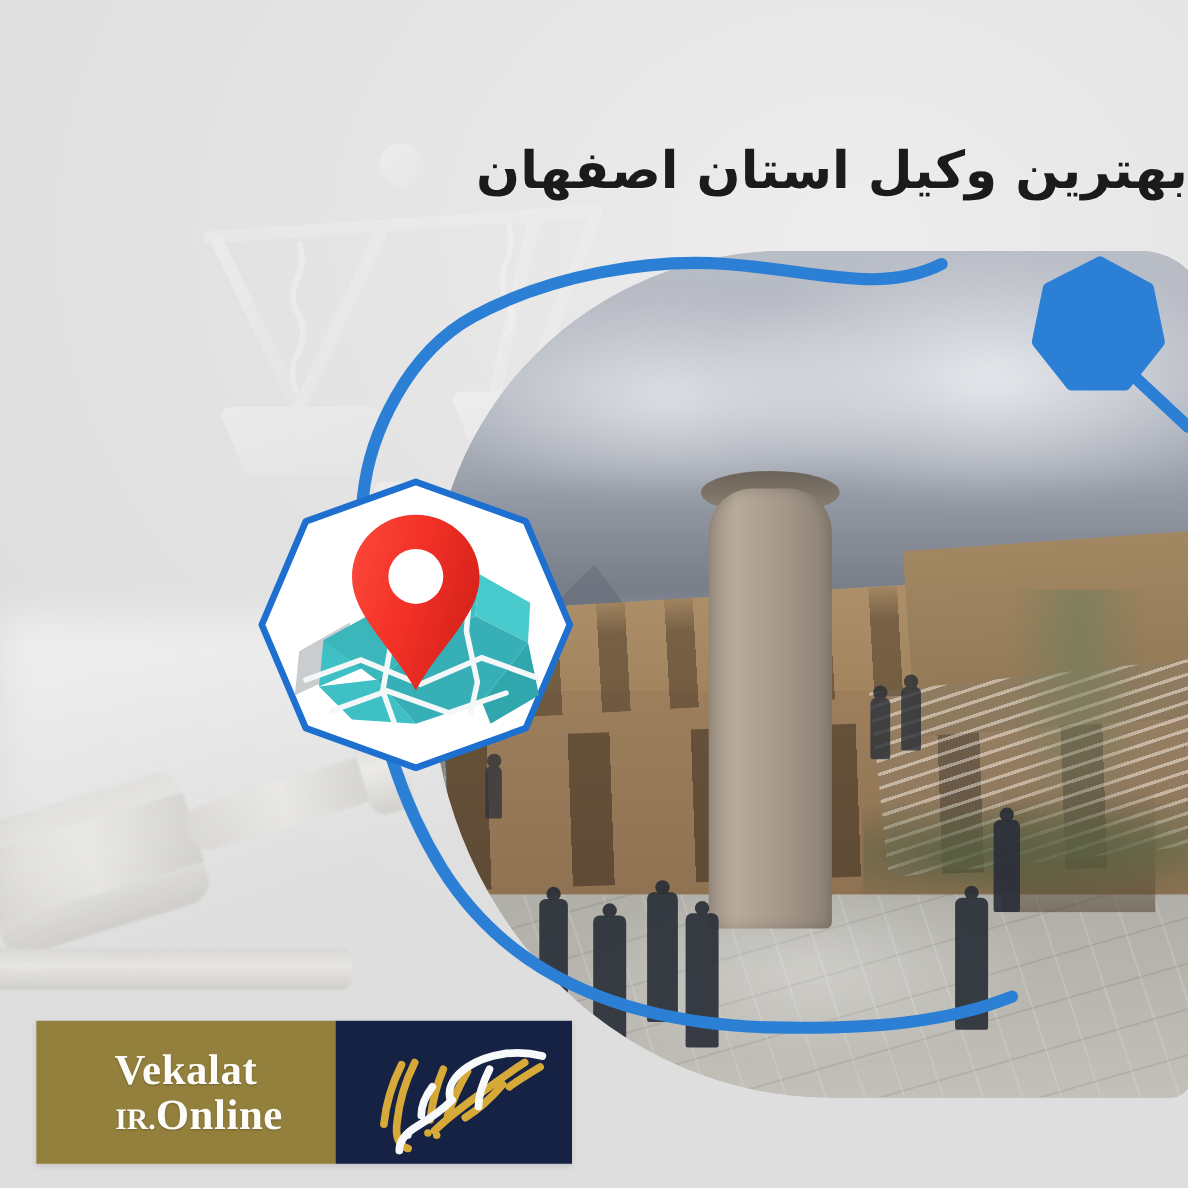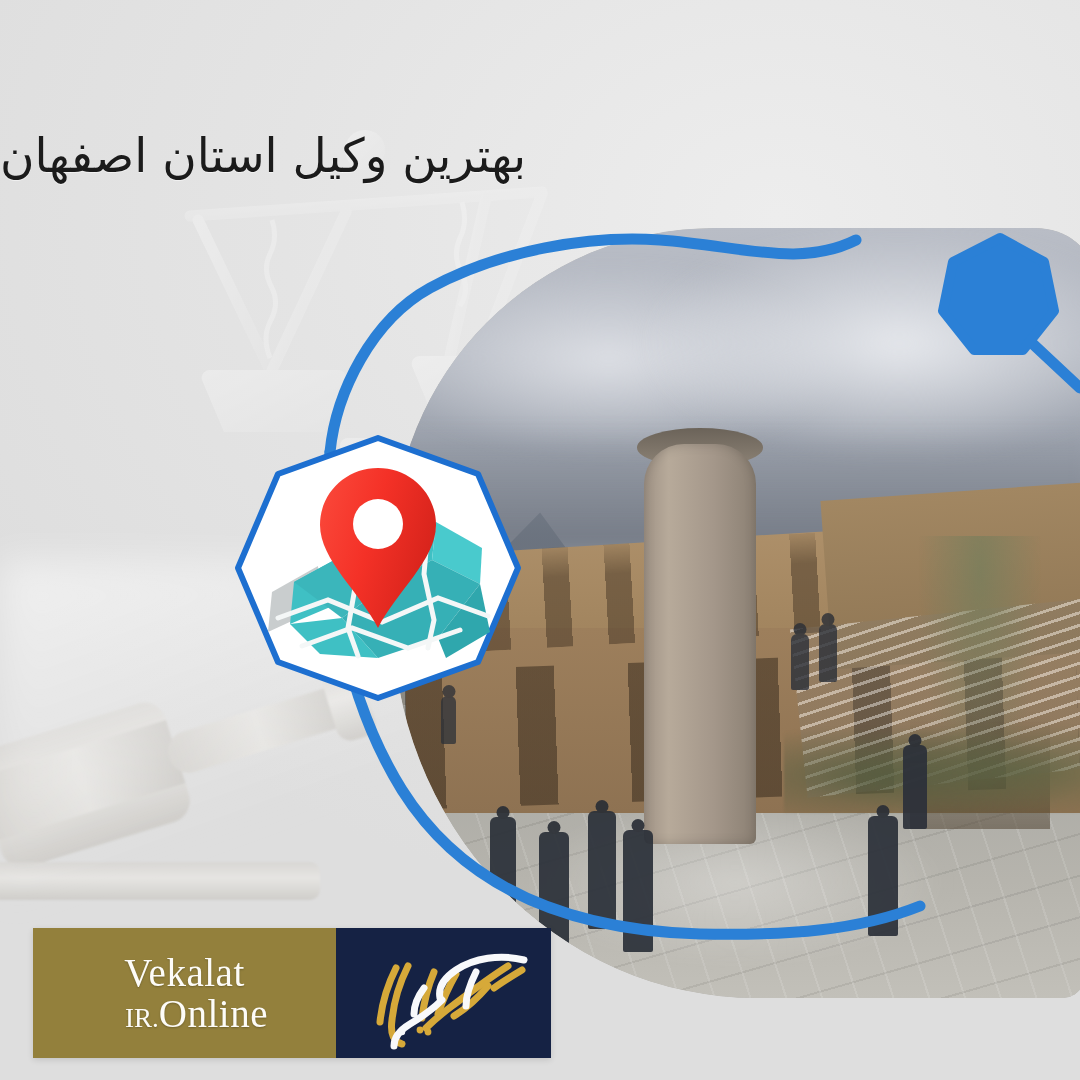--- a/index.html
+++ b/index.html
@@ -34,23 +34,23 @@
   }
   .sheen{
     position:absolute;left:0;top:560px;width:470px;height:420px;
     background:linear-gradient(160deg,rgba(255,255,255,.55) 0%,rgba(255,255,255,0) 60%);
     filter:blur(18px);
   }
 
   
   .headline{
     position:absolute;left:0;right:0;top:96px;
-    text-align:left;
+    text-align:right;
     font-size:47px;
-    font-weight:400;
+    font-weight:700;
     color:#1b1b1b;
     letter-spacing:0;
     line-height:1.25;
     direction:rtl;
     text-shadow:0 1px 0 rgba(255,255,255,.5);
   }
   
   .blob-mask{
     position:absolute;left:392px;top:228px;width:700px;height:770px;
     -webkit-mask-image:radial-gradient(#000,#000);
@@ -140,27 +140,28 @@
     display:flex;align-items:stretch;
     height:130px;
     box-shadow:0 2px 6px rgba(0,0,0,.12);
   }
   .logo-mark{
     width:215px;background:#152244;
     display:flex;align-items:center;justify-content:center;
     position:relative;overflow:hidden;
   }
   .logo-word{
-    width:303px;background:#93803c;
+    width:272px;background:#93803c;
     display:flex;flex-direction:column;
     align-items:center;justify-content:center;
     font-family:"Liberation Serif","DejaVu Serif",serif;
     color:#fdfcf8;
     line-height:1.06;
     text-shadow:0 1px 2px rgba(0,0,0,.25);
+    font-weight:bold;
   }
   .logo-l1{font-size:39px;letter-spacing:.5px;}
   .logo-l2{font-size:39px;letter-spacing:.5px;}
   .logo-l2 .tld{font-size:27px;letter-spacing:0;margin-left:24px;}
 </style>
 </head>
 <body>
 
 <div class="stage">
 

